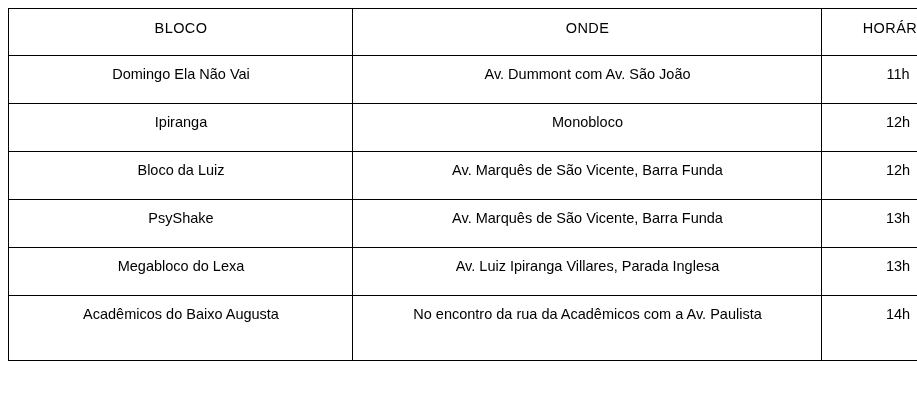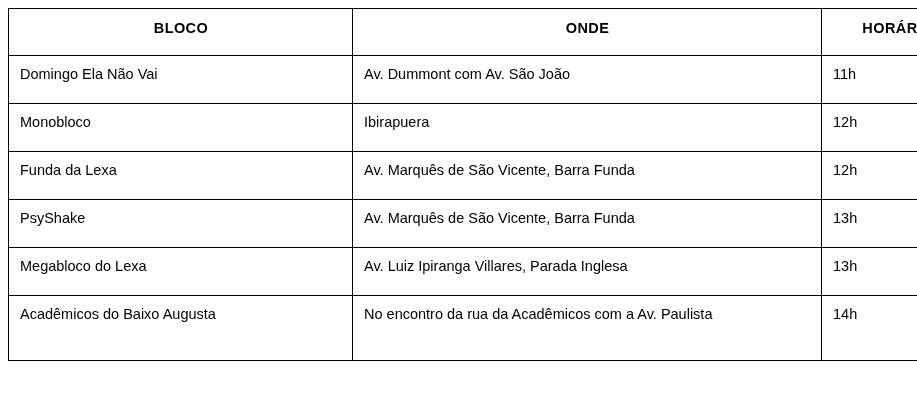--- a/index.html
+++ b/index.html
@@ -26,25 +26,25 @@
     width: 901px;
     table-layout: fixed;
   }
   table.schedule td,
   table.schedule th {
     border: 1px solid #000000;
     padding: 9px 10px 9px 11px;
     vertical-align: top;
     font-size: 14.5px;
     line-height: 1.25;
-    text-align: left;
+    text-align: center;
   }
   table.schedule thead th {
     text-align: center;
-    font-weight: bold;
+    font-weight: normal;
     letter-spacing: 0.4px;
     padding-top: 10px;
     padding-bottom: 10px;
     height: 26px;
   }
   .col-bloco { width: 322px; }
   .col-onde  { width: 447px; }
   .col-horario { width: 130px; }
 
   tbody td {
@@ -66,26 +66,26 @@
         <th class="col-horario">HORÁRIO</th>
       </tr>
     </thead>
     <tbody>
       <tr>
         <td>Domingo Ela Não Vai</td>
         <td>Av. Dummont com Av. São João</td>
         <td>11h</td>
       </tr>
       <tr>
+        <td>Ipiranga</td>
         <td>Monobloco</td>
-        <td>Ibirapuera</td>
         <td>12h</td>
       </tr>
       <tr>
-        <td>Funda da Lexa</td>
+        <td>Bloco da Luiz</td>
         <td>Av. Marquês de São Vicente, Barra Funda</td>
         <td>12h</td>
       </tr>
       <tr>
         <td>PsyShake</td>
         <td>Av. Marquês de São Vicente, Barra Funda</td>
         <td>13h</td>
       </tr>
       <tr>
         <td>Megabloco do Lexa</td>

